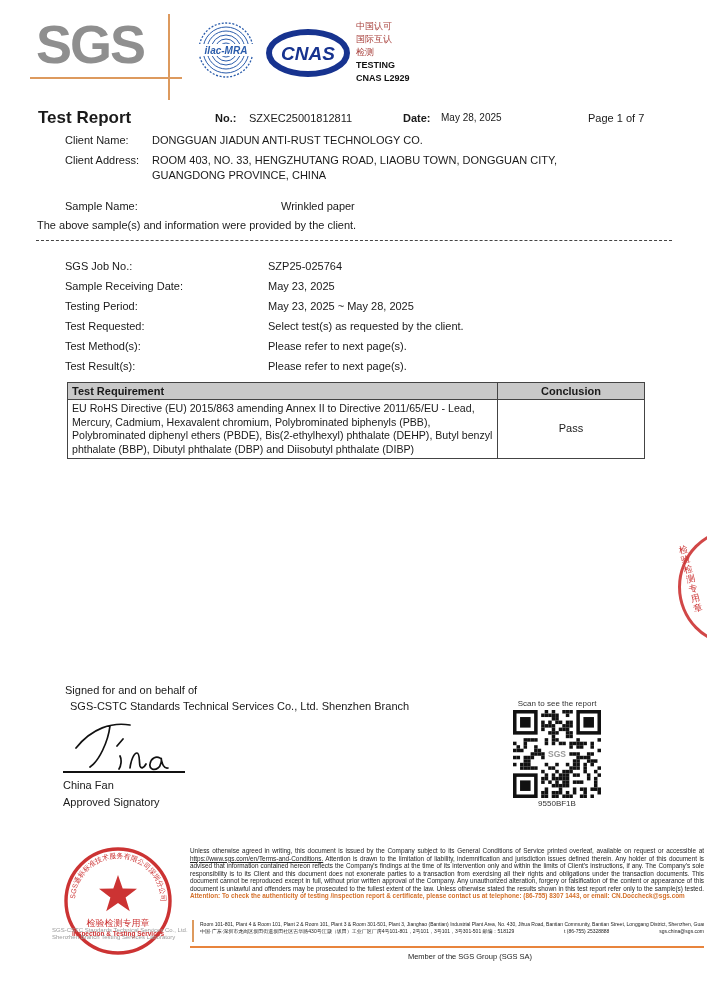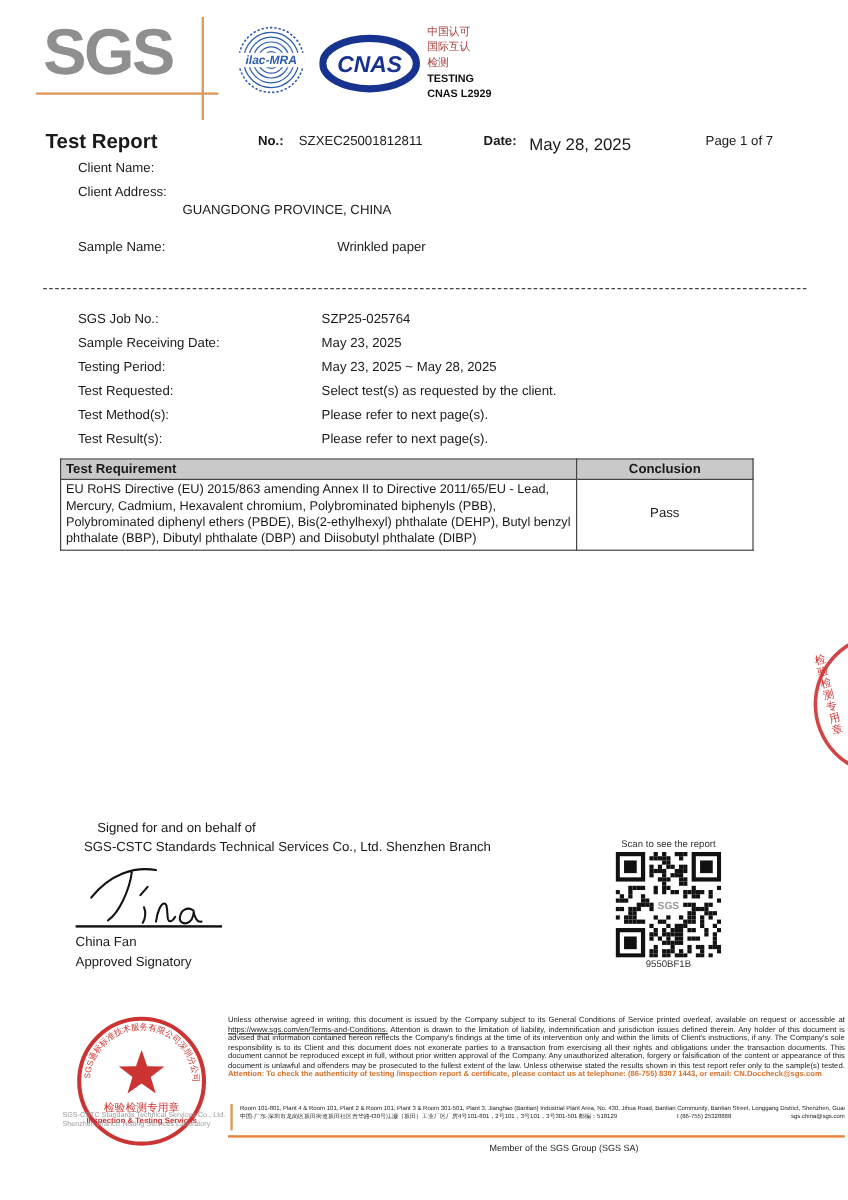--- a/index.html
+++ b/index.html
@@ -12,41 +12,41 @@
   .cross-h{left:30px;top:77px;width:152px;height:2px;background:#dd9a5e;}
   .cross-v{left:168px;top:14px;width:2px;height:86px;background:#dd9a5e;}
   .accred{left:356px;top:20px;font-size:9px;line-height:13px;color:#a8403c;}
   .accred .blk{color:#111;font-weight:bold;}
   
   .title-row{left:0;top:108px;width:689px;height:20px;}
   .t-report{position:absolute;left:38px;top:0;font-size:17px;font-weight:bold;}
   .t-no-l{position:absolute;left:215px;top:4px;font-size:11px;font-weight:bold;}
   .t-no-v{position:absolute;left:249px;top:4px;font-size:11px;}
   .t-date-l{position:absolute;left:403px;top:4px;font-size:11px;font-weight:bold;}
-  .t-date-v{position:absolute;left:441px;top:4px;font-size:14px;}
+  .t-date-v{position:absolute;left:441px;top:4px;font-size:10px;}
   .t-page{position:absolute;left:588px;top:4px;font-size:11px;}
   .lbl{font-size:11px;}
   .val{font-size:11px;}
   .dashed{border-top:1.5px dashed #444;}
   .info-label{position:absolute;left:65px;font-size:11px;}
   .info-value{position:absolute;left:225px;font-size:11px;margin-left:43px;}
   
-  .rtable{left:50px;top:382px;width:578px;border:1px solid #444;border-collapse:collapse;}
+  .rtable{left:67px;top:382px;width:578px;border:1px solid #444;border-collapse:collapse;}
   .rtable th{background:#c9c9c9;border:1px solid #444;font-size:11px;font-weight:bold;
              text-align:left;padding:1px 4px;height:14px;}
   .rtable th.conc{text-align:center;width:138px;}
   .rtable td{border:1px solid #444;font-size:10.6px;line-height:13.5px;padding:2px 4px;vertical-align:top;}
   .rtable td.conc{text-align:center;vertical-align:middle;font-size:11px;}
   
   .side-stamp{left:678px;top:528px;width:110px;height:112px;border:3px solid #cc3333;
               border-radius:50%;opacity:.9;}
   .side-chars{left:686px;top:543px;width:16px;font-size:9px;color:#cc3333;line-height:10px;
               transform:rotate(-14deg);letter-spacing:0;word-break:break-all;}
   
-  .sig-line1{left:65px;top:684px;font-size:11px;margin-left:16px;}
+  .sig-line1{left:65px;top:684px;font-size:11px;}
   .sig-line2{left:70px;top:700px;font-size:11px;}
   .sig-rule{left:63px;top:771px;width:122px;height:2px;background:#111;}
   .sig-name{left:63px;top:779px;font-size:11px;}
   .sig-title{left:63px;top:796px;font-size:11px;}
   
   .qr-caption{left:512px;top:699px;width:90px;font-size:8px;text-align:center;color:#333;}
   .qr-code{left:513px;top:710px;}
   .qr-text{left:512px;top:799px;width:90px;font-size:8px;text-align:center;color:#333;}
   
   .f-stamp{left:60px;top:845px;}
@@ -98,25 +98,28 @@
   <div class="abs title-row">
     <span class="t-report">Test Report</span>
     <span class="t-no-l">No.:</span>
     <span class="t-no-v">SZXEC25001812811</span>
     <span class="t-date-l">Date:</span>
     <span class="t-date-v">May 28, 2025</span>
     <span class="t-page">Page 1 of 7</span>
   </div>
 
   <span class="abs lbl" style="left:65px;top:134px">Client Name:</span>
+  <span class="abs val" style="left:152px;top:134px">DONGGUAN JIADUN ANTI-RUST TECHNOLOGY CO.</span>
   <span class="abs lbl" style="left:65px;top:154px">Client Address:</span>
+  <span class="abs val" style="left:152px;top:154px">ROOM 403, NO. 33, HENGZHUTANG ROAD, LIAOBU TOWN, DONGGUAN CITY,</span>
   <span class="abs val" style="left:152px;top:169px">GUANGDONG PROVINCE, CHINA</span>
 
   <span class="abs lbl" style="left:65px;top:200px">Sample Name:</span>
   <span class="abs val" style="left:281px;top:200px">Wrinkled paper</span>
+  <span class="abs val" style="left:37px;top:219px">The above sample(s) and information were provided by the client.</span>
   <div class="abs dashed" style="left:36px;top:240px;width:636px;height:0"></div>
 
   <div>
     <span class="info-label" style="top:260px">SGS Job No.:</span>
     <span class="info-value" style="top:260px">SZP25-025764</span>
     <span class="info-label" style="top:280px">Sample Receiving Date:</span>
     <span class="info-value" style="top:280px">May 23, 2025</span>
     <span class="info-label" style="top:300px">Testing Period:</span>
     <span class="info-value" style="top:300px">May 23, 2025 ~ May 28, 2025</span>
     <span class="info-label" style="top:320px">Test Requested:</span>

